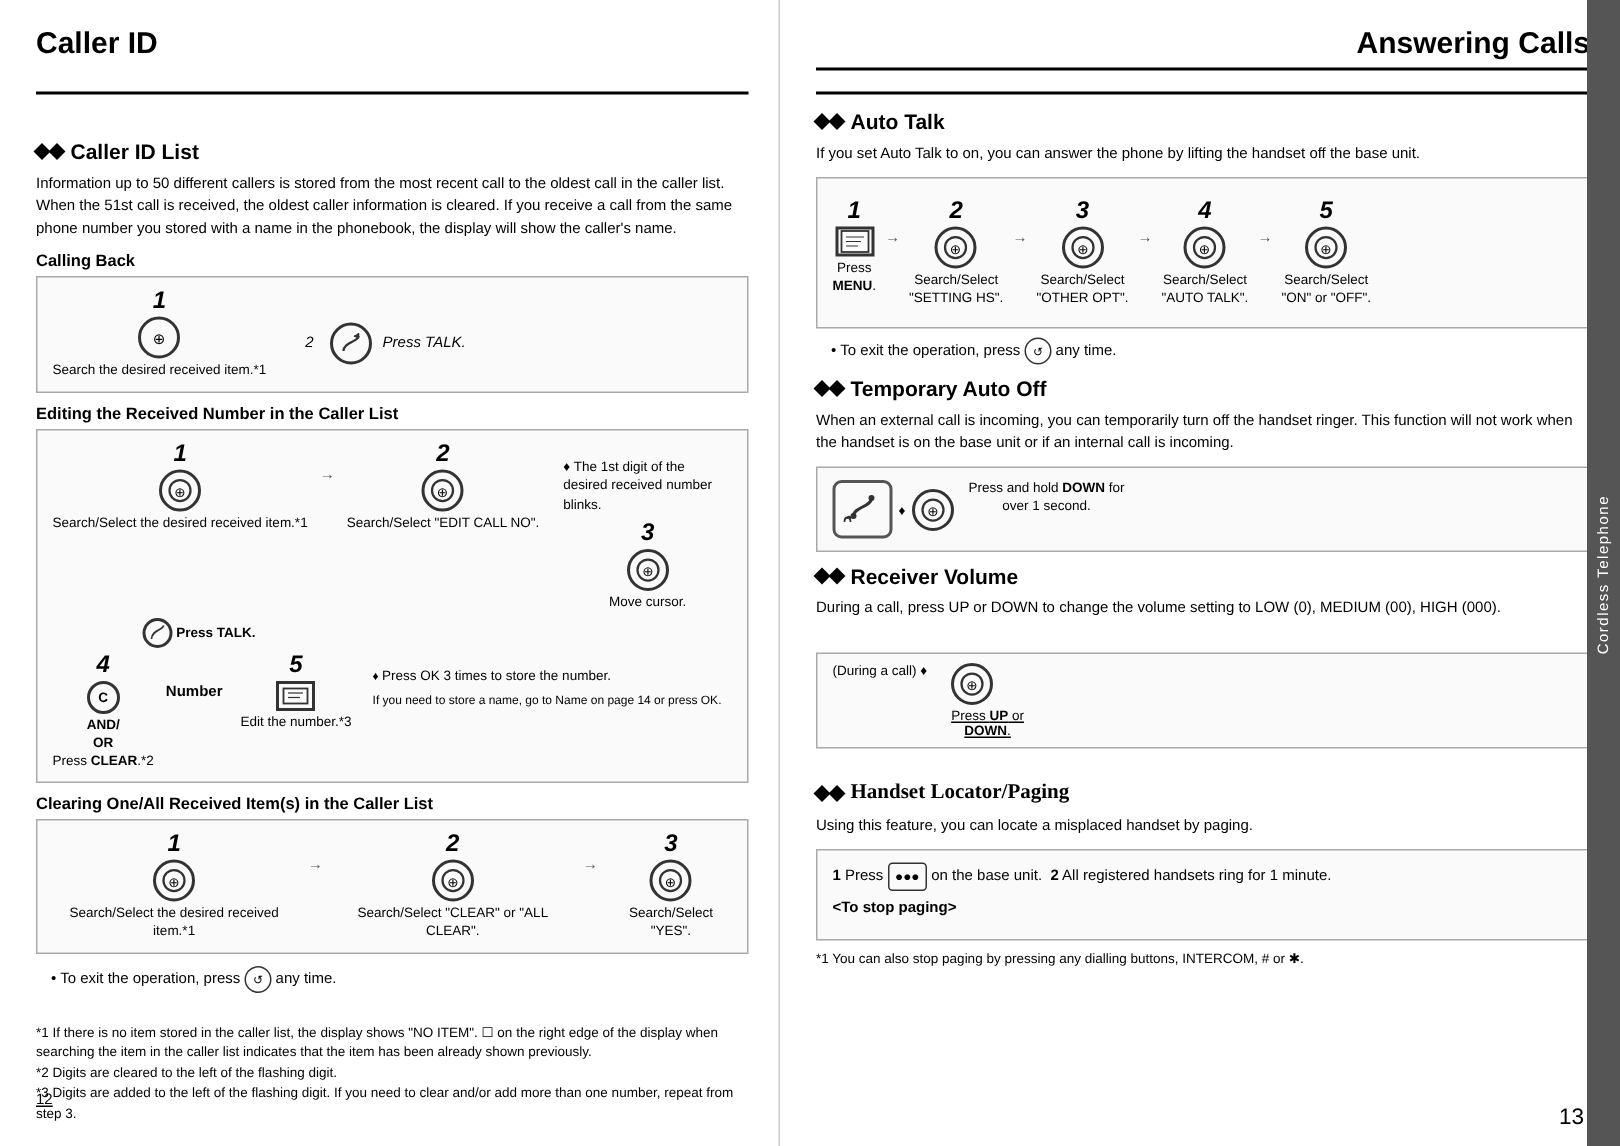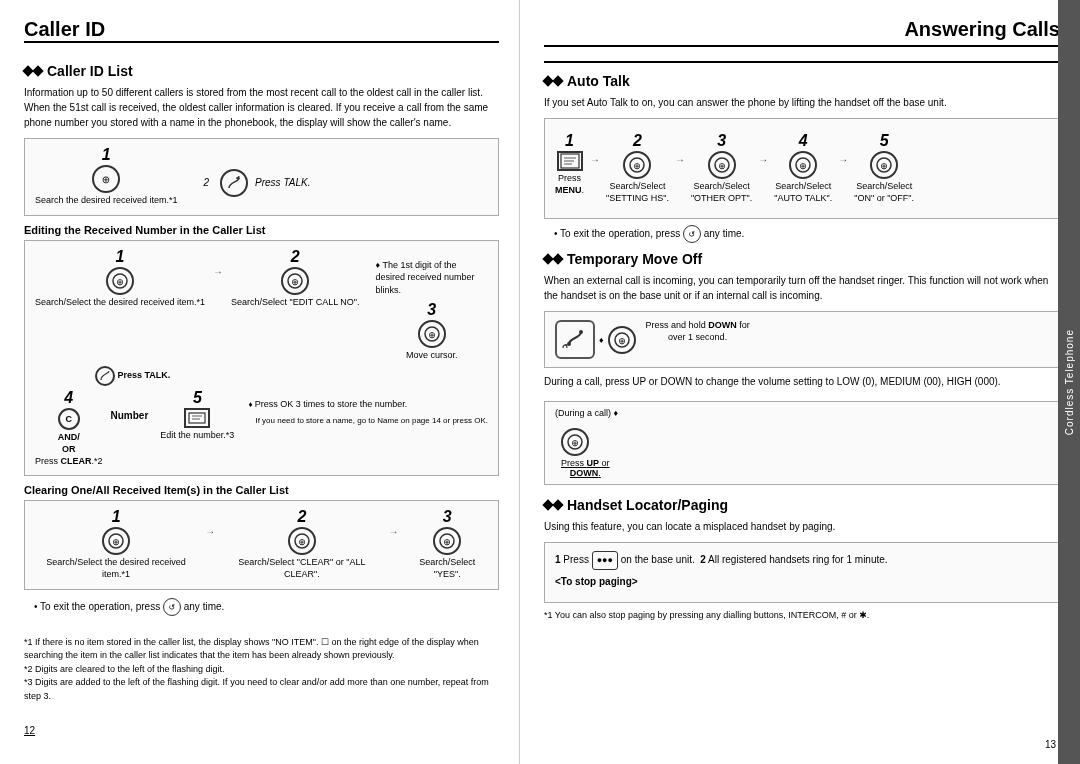--- a/index.html
+++ b/index.html
@@ -27,22 +27,22 @@
       flex: 1;
       padding: 18px 20px 18px 24px;
       position: relative;
     }
 
     
     .page-title-left {
       font-size: 20px;
       font-weight: bold;
       border-bottom: 2px solid #000;
-      padding-bottom: 0;
-      margin-bottom: 10px;
+      padding-bottom: 20px;
+      margin-bottom: 20px;
       display: inline-block;
       width: 100%;
     }
 
     .page-title-right {
       font-size: 20px;
       font-weight: bold;
       border-bottom: 2px solid #000;
       padding-bottom: 4px;
       margin-bottom: 10px;
@@ -116,21 +116,21 @@
       bottom: 28px;
       left: 24px;
       font-size: 10px;
       text-decoration: underline;
     }
 
     .page-number-right {
       position: absolute;
       bottom: 14px;
       right: 24px;
-      font-size: 10px;
+      font-size: 15px;
     }
 
     .step-row-inline {
       display: flex;
       align-items: center;
       gap: 6px;
       flex-wrap: wrap;
     }
 
     .num-italic {
@@ -232,26 +232,25 @@
 
     .press-ok-note {
       font-size: 9px;
       line-height: 1.4;
     }
 
     
     .volume-box {
       border: 1px solid #aaa;
       padding: 6px 10px;
-      margin: 12px 0;
+      margin: 22px 0;
       background: #fafafa;
       display: flex;
       align-items: flex-start;
       gap: 10px;
-      flex-direction: column;
     }
 
     
     .bell-box {
       border: 1px solid #aaa;
       padding: 8px 10px;
       margin: 6px 0;
       background: #fafafa;
       display: flex;
       align-items: flex-start;
@@ -274,20 +273,21 @@
     <span class="diamond-icon">
       <span class="diamond"></span>
         <span class="diamond"></span>
     </span>
     <span>Caller ID List</span>
   </div>
 
   <div class="body-text">Information up to 50 different callers is stored from the most recent call to the oldest call in the caller list. When the 51st call is received, the oldest caller information is cleared. If you receive a call from the same phone number you stored with a name in the phonebook, the display will show the caller's name.</div>
 
   
+  <div class="subsection-label">Calling Back</div>
   <div class="instruction-box">
     <div class="step-row-inline">
       <div class="step-col">
         <span class="num-italic">1</span>
         <div class="icon-circle arrows">
           <svg width="18" height="18" viewBox="0 0 18 18">
             <text x="9" y="13" text-anchor="middle" font-size="10">⊕</text>
           </svg>
         </div>
         <div class="label-below">Search the desired received item.*1</div>
@@ -373,21 +373,21 @@
           <svg width="18" height="12" viewBox="0 0 18 12">
             <rect x="1" y="1" width="16" height="10" stroke="#333" stroke-width="1.2" fill="none"></rect>
             <line x1="4" y1="4" x2="14" y2="4" stroke="#333" stroke-width="0.8"></line>
             <line x1="4" y1="7" x2="12" y2="7" stroke="#333" stroke-width="0.8"></line>
           </svg>
         </div>
         <div class="label-below">Edit the number.*3</div>
       </div>
       <div style="font-size:8px; margin-top:8px; padding-left:6px; line-height:1.4; flex:1;">
         ♦ <span class="press-ok-note">Press OK 3 times to store the number.</span><br>
-        <span style="margin-top:4px; display:block;text-align:right;">If you need to store a name, go to Name on page 14 or press OK.</span>
+        <span style="margin-top:4px; display:block;">If you need to store a name, go to Name on page 14 or press OK.</span>
       </div>
     </div>
   </div>
 
   
   <div class="subsection-label">Clearing One/All Received Item(s) in the Caller List</div>
   <div class="instruction-box">
     <div class="step-row-top" style="align-items:flex-start;">
       <div class="step-col">
         <span class="num-italic">1</span>
@@ -523,21 +523,21 @@
 
   <div class="bullet-note">
     • To exit the operation, press <span style="display:inline-block; width:18px; height:18px; border-radius:50%; border:1.5px solid #333; vertical-align:middle; font-size:8px; text-align:center; line-height:18px;">↺</span> any time.
   </div>
 
   <div class="section-header" style="margin-top:8px;">
     <span class="diamond-icon">
       <span class="diamond"></span>
         <span class="diamond"></span>
     </span>
-    <span>Temporary Move Off</span>
+    <span>Temporary Auto Off</span>
   </div>
 
   <div class="body-text">When an external call is incoming, you can temporarily turn off the handset ringer. This function will not work when the handset is on the base unit or if an internal call is incoming.</div>
 
   <div class="bell-box">
     <div style="display:flex; align-items:flex-start; gap:10px;">
       <div style="display:flex; align-items:center; gap:4px;">
         <div style="border:2px solid #555; border-radius:6px; padding:2px 4px; font-size:14px;">
           <svg width="28" height="28" viewBox="0 0 28 28">
 
@@ -556,39 +556,46 @@
             <text x="9" y="13" text-anchor="middle" font-size="9">⊕</text>
           </svg>
         </div>
       </div>
       <div class="label-below">
         Press and hold <strong>DOWN</strong> for<br>over 1 second.
       </div>
     </div>
   </div>
 
+  <div class="section-header" style="margin-top:8px;">
+    <span class="diamond-icon">
+      <span class="diamond"></span>
+        <span class="diamond"></span>
+    </span>
+    <span>Receiver Volume</span>
+  </div>
 
   <div class="body-text">During a call, press UP or DOWN to change the volume setting to LOW (0), MEDIUM (00), HIGH (000).</div>
 
   <div class="volume-box">
     <div style="font-size:9px; white-space:nowrap;">(During a call) ♦</div>
     <div style="margin-left:6px;">
       <div class="icon-circle">
         <svg width="18" height="18" viewBox="0 0 18 18">
           <circle cx="9" cy="9" r="7" stroke="#333" stroke-width="1.5" fill="none"></circle>
           <text x="9" y="13" text-anchor="middle" font-size="9">⊕</text>
         </svg>
       </div>
       <div style="font-size:9px; text-align:center; margin-top:2px;text-decoration:underline;">
         Press <strong>UP</strong> or<br><strong>DOWN</strong>.
       </div>
     </div>
   </div>
 
-  <div class="section-header" style="margin-top:8px;">
+  <div class="section-header" style="margin-top:8px;font-family:Liberation Serif, serif;">
     <span class="diamond-icon">
       <span class="diamond"></span>
         <span class="diamond"></span>
     </span>
     <span>Handset Locator/Paging</span>
   </div>
 
   <div class="body-text">Using this feature, you can locate a misplaced handset by paging.</div>
 
   <div class="locator-box">

